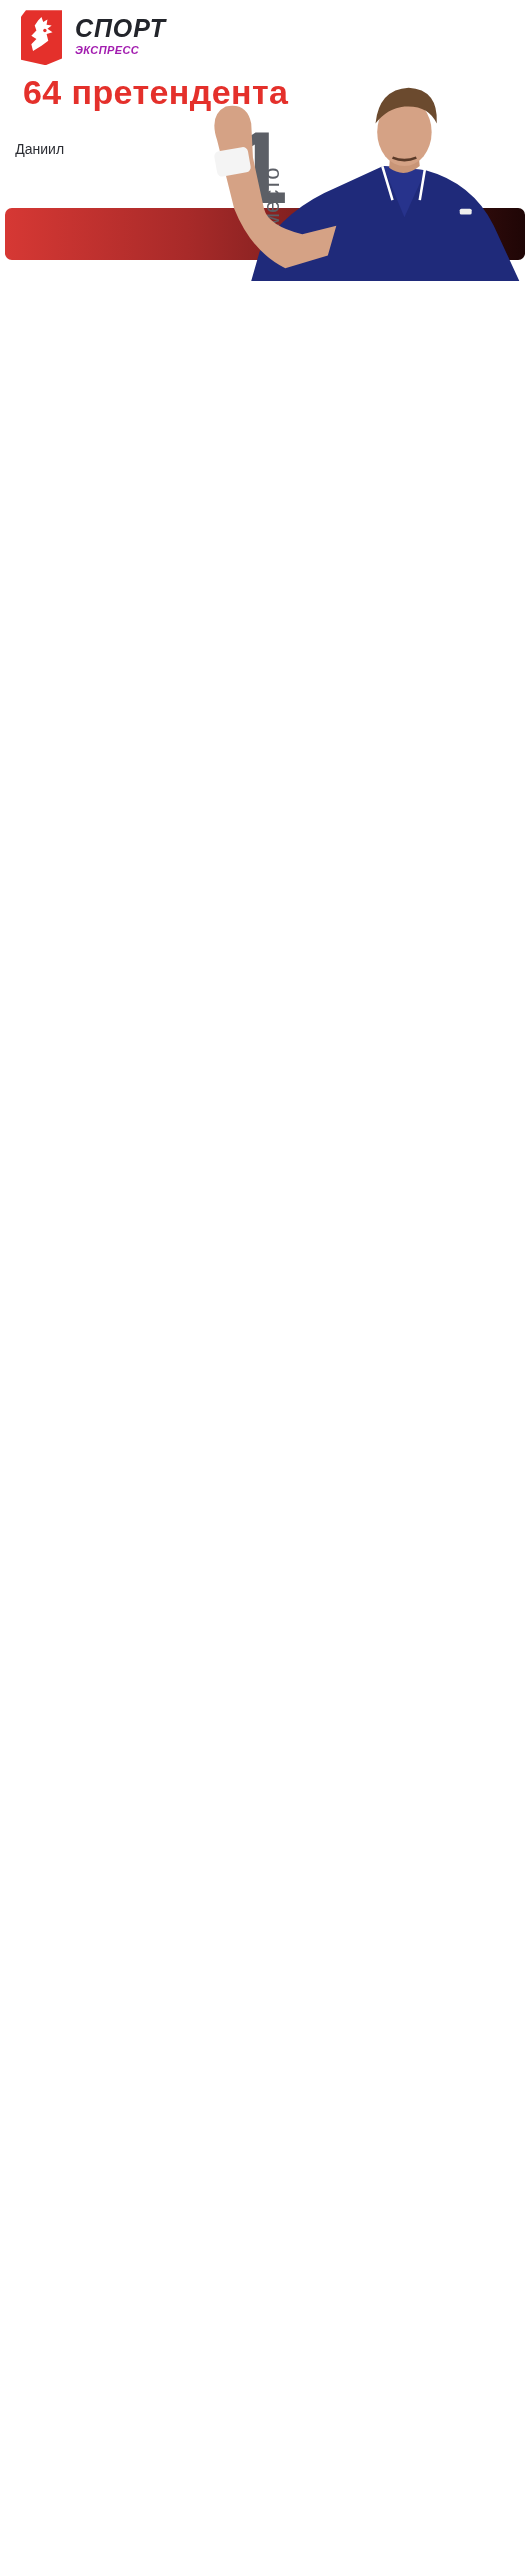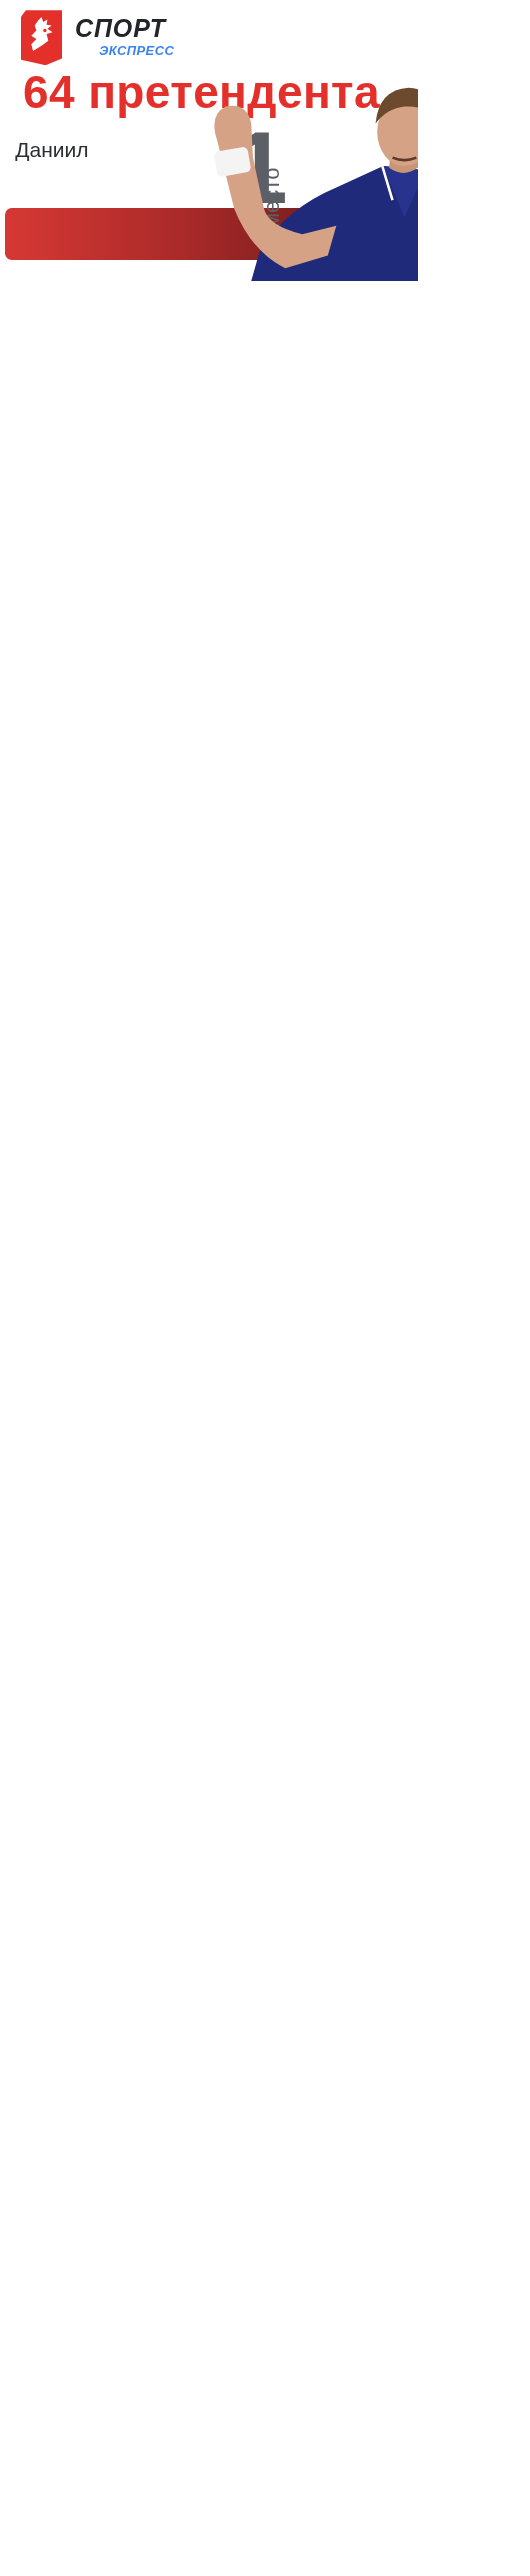--- a/index.html
+++ b/index.html
@@ -1,28 +1,28 @@
 <!DOCTYPE html>
 <html style="font-size:13.6px"><head>
 <meta charset="utf-8">
 <style>
   * { box-sizing: border-box; margin: 0; padding: 0; }
   html, body { width: 530px; background: #ffffff; }
   body { font-family: "Liberation Sans", "DejaVu Sans", sans-serif; color: #2b2d33; position: relative; }
 
-  .hero { position: relative; width: 418px; height: 281px; overflow: hidden; }
+  .hero { position: relative; width: 530px; height: 281px; overflow: hidden; }
   .logo { position: absolute; left: 21px; top: 10.2px; width: 140px; height: 56px; }
   .logo-shield { position: absolute; left: 0; top: 0; width: 41px; height: 55px; background: #e4302b;
     clip-path: polygon(12% 0, 100% 0, 100% 88%, 60% 100%, 0 90%, 0 12%); }
   .logo-shield svg { position: absolute; left: 5.1px; top: 6.8px; }
   .logo-text-1 { position: absolute; left: 54px; top: 6px; font-size: 25px; font-weight: 900; font-style: italic; letter-spacing: 0.9px; color: #23252b; line-height: 25.5px; }
-  .logo-text-2 { position: absolute; left: 54px; top: 32px; font-size: 13px; font-weight: 900; font-style: italic; letter-spacing: 0.4px; color: #3b82f6; line-height: 17px; margin-left: 24px; }
-
-  .hero-title { position: absolute; left: 23px; top: 68px; font-size: 46px; font-weight: 700; color: #e4302b; line-height: 48px; letter-spacing: 0.4px; }
-  .first-name { position: absolute; left: 15.3px; top: 137px; font-size: 21px; color: #2b2d33; line-height: 25.5px; }
+  .logo-text-2 { position: absolute; left: 54px; top: 32px; font-size: 11px; font-weight: 900; font-style: italic; letter-spacing: 0.4px; color: #a21caf; line-height: 17px; }
+
+  .hero-title { position: absolute; left: 23px; top: 68px; font-size: 34px; font-weight: 700; color: #e4302b; line-height: 48px; letter-spacing: 0.4px; }
+  .first-name { position: absolute; left: 15.3px; top: 137px; font-size: 14px; color: #2b2d33; line-height: 25.5px; }
   .last-name { position: absolute; left: 14.5px; top: 165px; font-size: 37px; font-weight: 700; color: #2b2d33; line-height: 43px; }
 
   .banner { position: absolute; left: 5.1px; top: 208px; width: 520px; height: 52px; border-radius: 6.8px;
     background: linear-gradient(90deg, #d63834 0%, #a82a29 35%, #7a1e1e 60%, #3a0e0e 85%, #1f0606 100%); }
 
   .place-num { position: absolute; left: 231px; top: 109px; font-size: 102px; font-weight: 900; color: #5c5f66; line-height: 119px; letter-spacing: -3.4px; }
   .place-word { position: absolute; left: 252px; top: 167px; transform: rotate(-90deg); transform-origin: left top; font-size: 22px; color: #5c5f66; line-height: 25.5px; width: 94px; }
   .place-word { left: 259px; top: 228px; }
 
   

